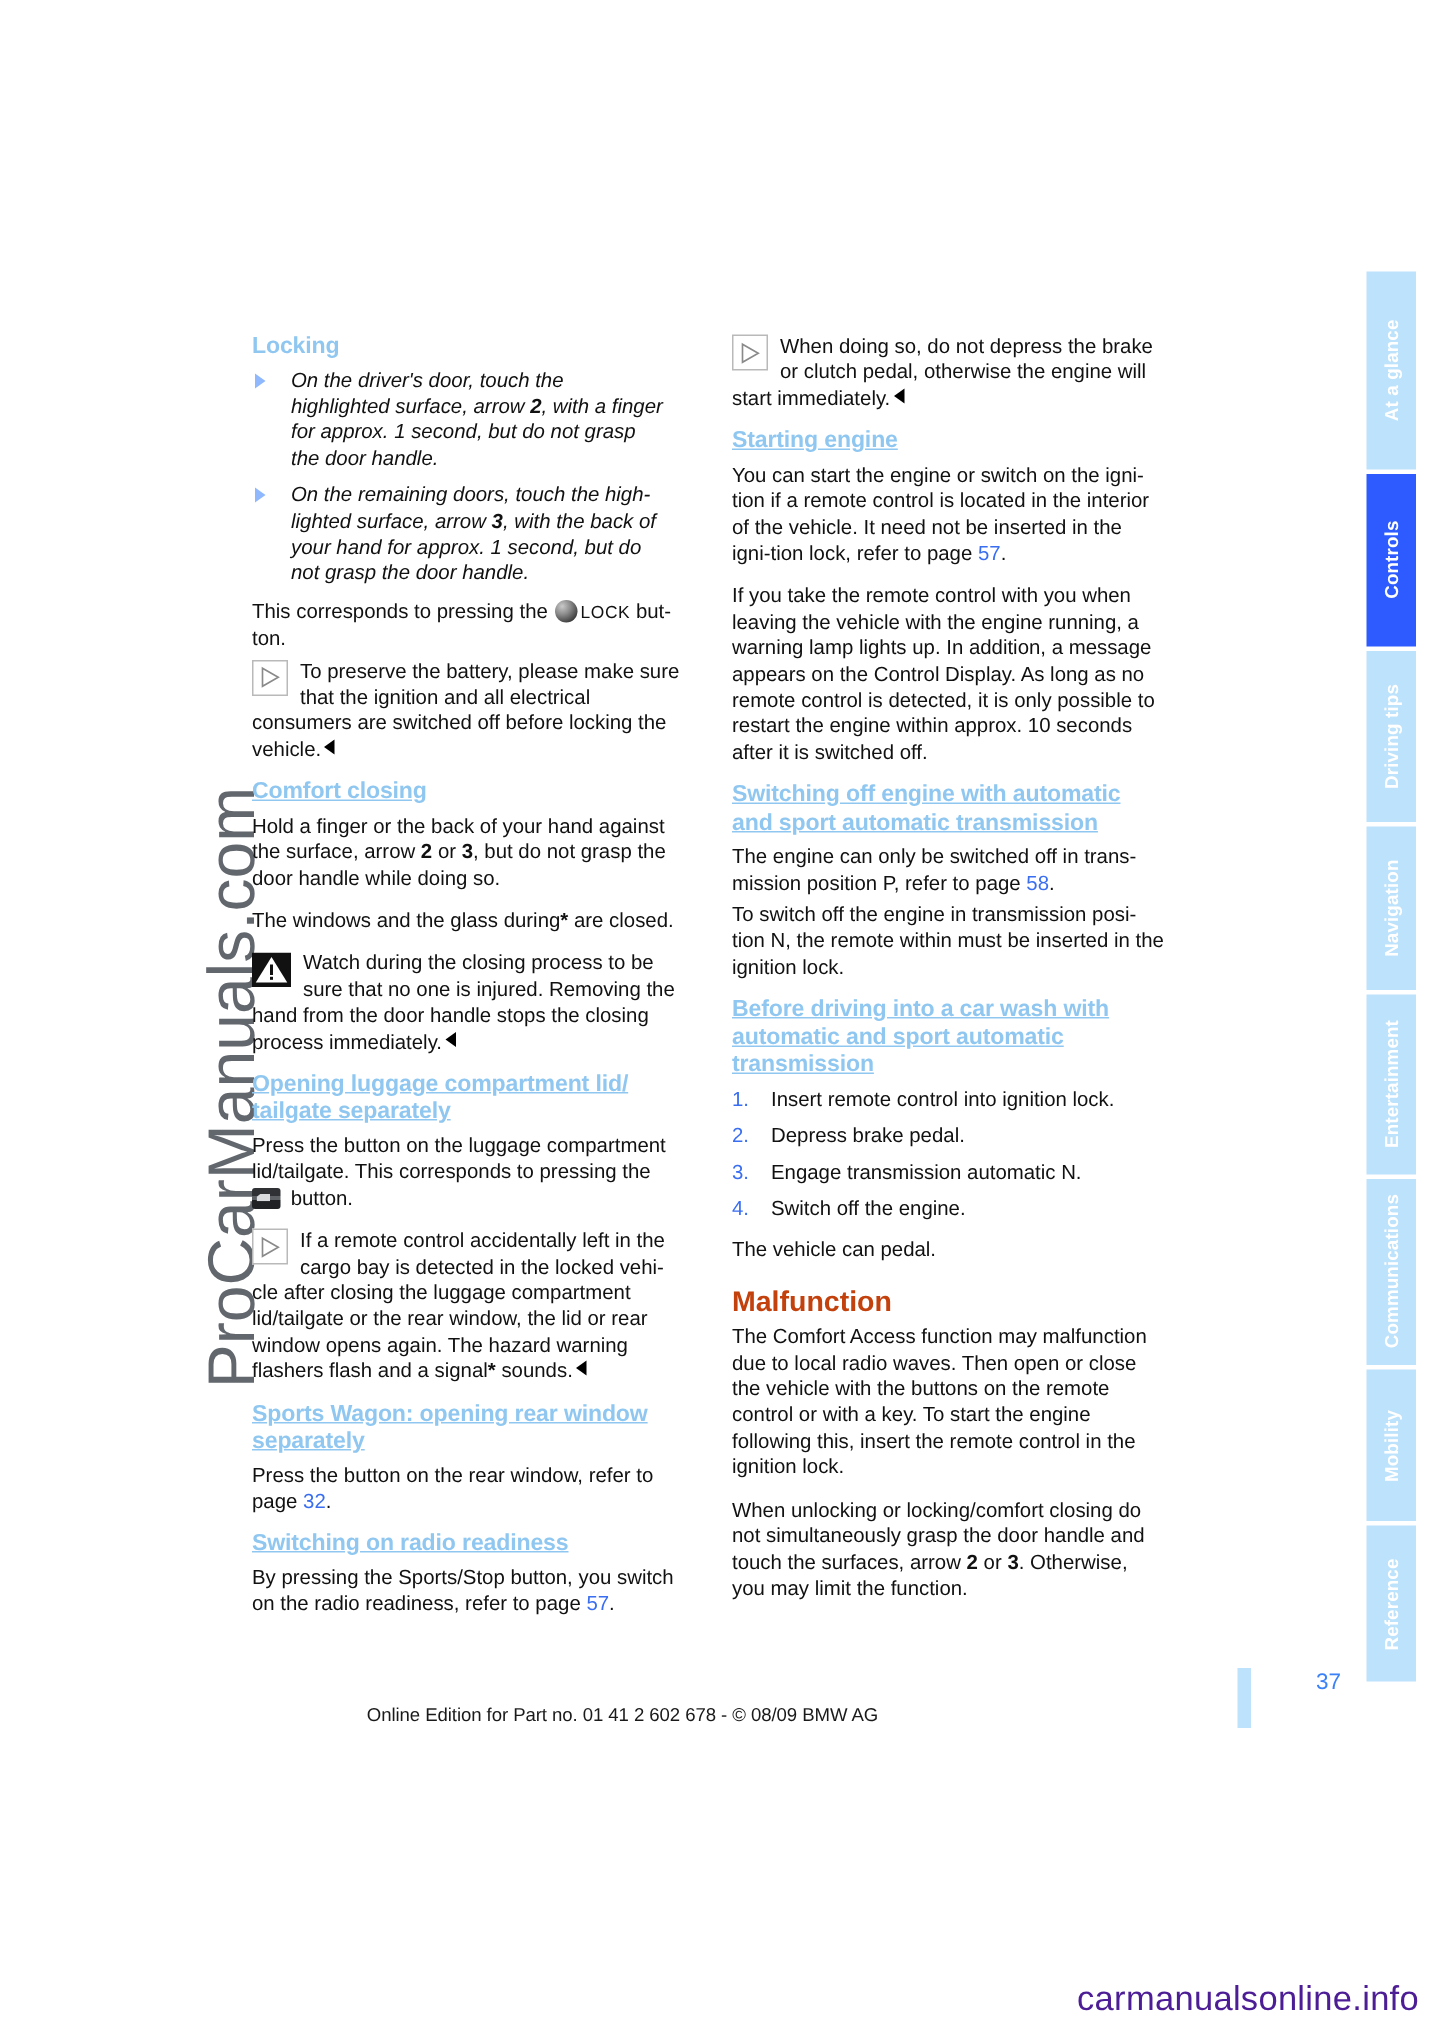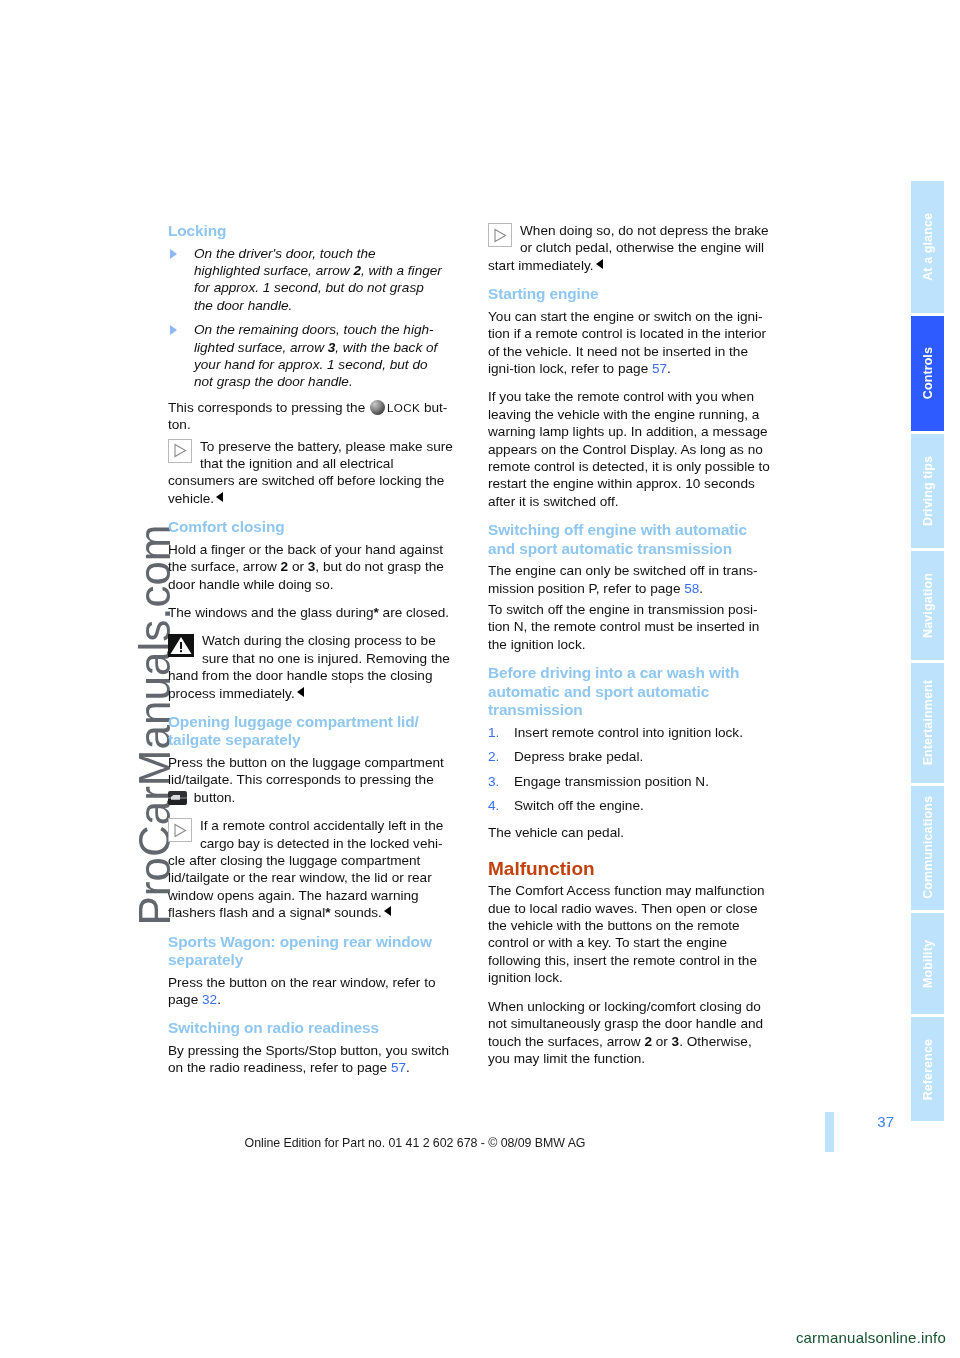--- a/index.html
+++ b/index.html
@@ -41,22 +41,22 @@
     text-align: center;
     letter-spacing: 0px;
     pointer-events: none;
   }
 
   
   #sitemark {
     position: absolute;
     right: 14px;
     bottom: 12px;
-    font-size: 15px;
-    color: #14532d;
+    font-size: 23px;
+    color: #4c1d95;
     font-family: "Liberation Sans", sans-serif;
     letter-spacing: .2px;
   }
 
   
   #tabrail {
     position: absolute;
     right: 16px;
     top: 181px;
     width: 33px;
@@ -103,21 +103,21 @@
 
   h2.sec {
     font-size: 15.4px;
     font-weight: bold;
     color: #8fc7f0;
     margin: 0 0 4px 0;
     line-height: 18.5px;
     letter-spacing: -.1px;
   }
   h2.sec.first { margin-top: 0; }
-  h2.sec.spaced { margin-top: 4px; }
+  h2.sec.spaced { margin-top: 4px; text-decoration: underline; }
 
   h2.major {
     font-size: 19px;
     font-weight: bold;
     color: #c2410c;
     margin: 18px 0 4px 0;
     line-height: 18.5px;
   }
 
   
@@ -333,28 +333,28 @@
     <h2 class="sec spaced">Starting engine</h2>
 
     <p><span>You can start the engine or switch on the igni-tion if a remote control is located in the interior of the vehicle. It need not be inserted in the igni-tion lock, refer to page </span><span class="pref">57</span><span>.</span></p>
 
     <p>If you take the remote control with you when leaving the vehicle with the engine running, a warning lamp lights up. In addition, a message appears on the Control Display. As long as no remote control is detected, it is only possible to restart the engine within approx. 10 seconds after it is switched off.</p>
 
     <h2 class="sec spaced">Switching off engine with automatic and sport automatic transmission</h2>
 
     <p class="tight"><span>The engine can only be switched off in trans-mission position P, refer to page </span><span class="pref">58</span><span>.</span></p>
 
-    <p>To switch off the engine in transmission posi-tion N, the remote control must be inserted in the ignition lock.</p>
+    <p>To switch off the engine in transmission posi-tion N, the remote within must be inserted in the ignition lock.</p>
 
     <h2 class="sec spaced">Before driving into a car wash with automatic and sport automatic transmission</h2>
 
     <ol class="steps">
       <li><span class="num">1.</span><span>Insert remote control into ignition lock.</span></li>
       <li><span class="num">2.</span><span>Depress brake pedal.</span></li>
-      <li><span class="num">3.</span><span>Engage transmission position N.</span></li>
+      <li><span class="num">3.</span><span>Engage transmission automatic N.</span></li>
       <li><span class="num">4.</span><span>Switch off the engine.</span></li>
     </ol>
 
     <p>The vehicle can pedal.</p>
 
     <h2 class="major">Malfunction</h2>
 
     <p>The Comfort Access function may malfunction due to local radio waves. Then open or close the vehicle with the buttons on the remote control or with a key. To start the engine following this, insert the remote control in the ignition lock.</p>
 
     <p><span>When unlocking or locking/comfort closing do not simultaneously grasp the door handle and touch the surfaces, arrow </span><b class="arw">2</b><span> or </span><b class="arw">3</b><span>. Otherwise, you may limit the function.</span></p>

